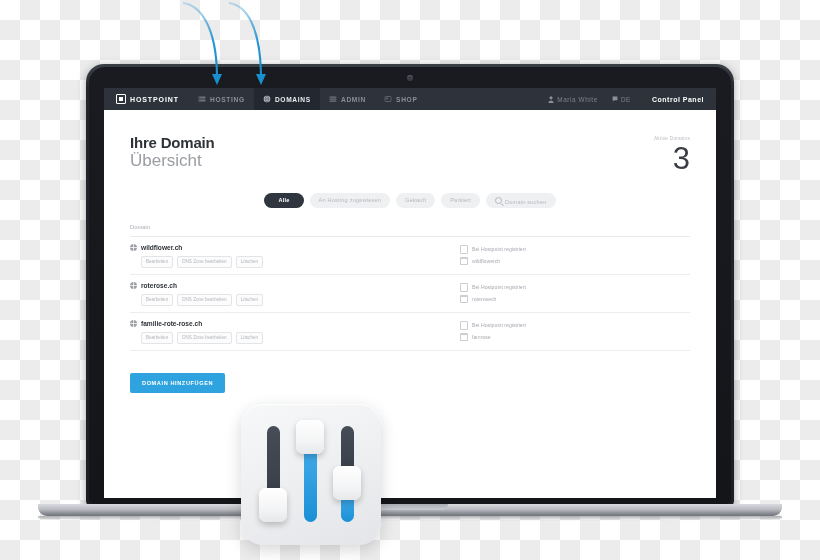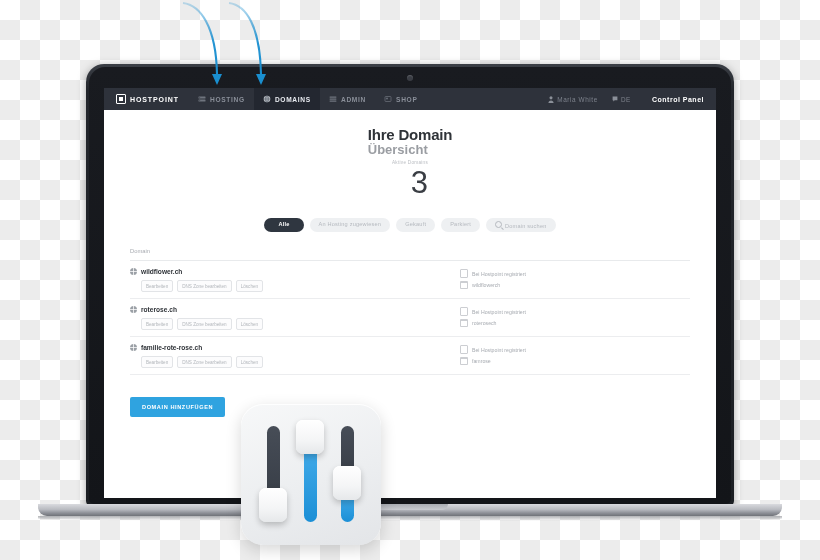--- a/index.html
+++ b/index.html
@@ -184,37 +184,35 @@
   
   .page {
     position: relative;
     height: 388px;
     background: #ffffff;
     padding: 0 26px;
     box-sizing: border-box;
   }
   .page-head {
     display: flex;
-    align-items: center;
+    align-items: flex-start;
     justify-content: space-between;
-    padding-top: 16px;
-    flex-direction: column;
+    padding-top: 24px;
   }
   .title-main {
     font-size: 15px;
     font-weight: bold;
     color: #2f3338;
     line-height: 1.15;
     letter-spacing: -.2px;
   }
   .title-sub {
-    font-size: 13px;
+    font-size: 17px;
     color: #9a9da2;
     line-height: 1.15;
-    font-weight: bold;
   }
   .counter { text-align: right; padding-top: 2px; }
   .counter-label {
     font-size: 4.6px;
     color: #b9bcc1;
     letter-spacing: .3px;
   }
   .counter-value {
     font-size: 31px;
     color: #3a3e44;

